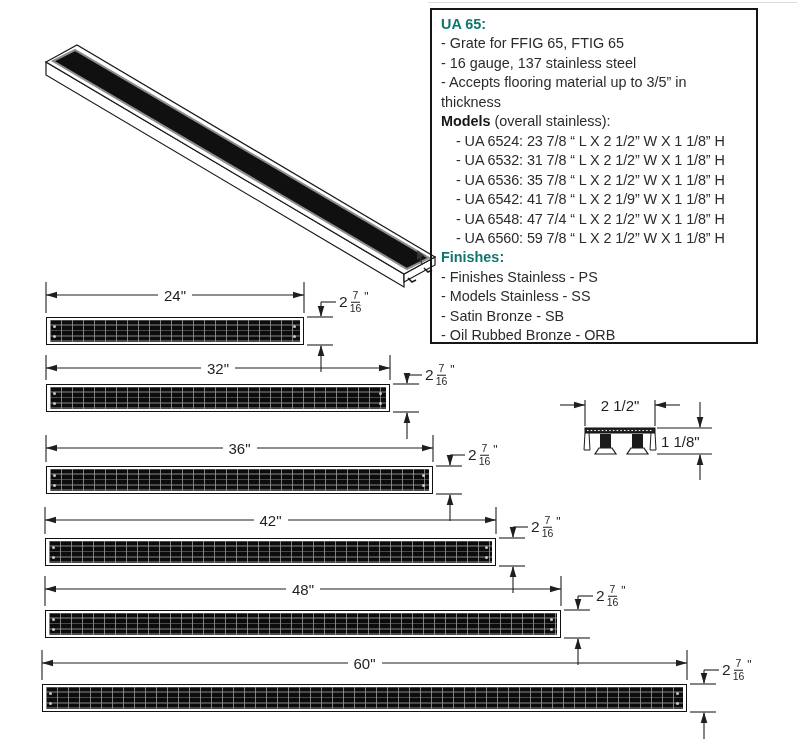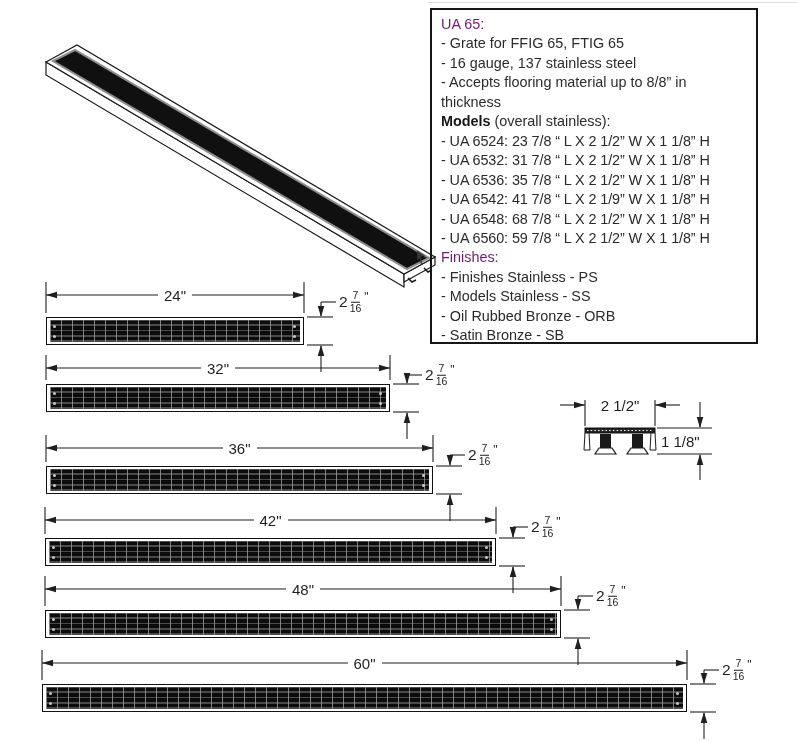--- a/index.html
+++ b/index.html
@@ -6,22 +6,22 @@
   body{width:797px;height:741px;overflow:hidden;font-family:"Liberation Sans",sans-serif;color:#232323;}
   #stage{position:relative;width:797px;height:741px;background:#ffffff;}
   svg{position:absolute;overflow:visible;}
   .topline{position:absolute;left:428px;top:2px;width:369px;height:1px;background:#dcdcdc;}
 
   
   #panel{position:absolute;left:430px;top:8px;width:328px;height:336px;border:2px solid #161616;
          box-sizing:border-box;padding:5px 9px 4px 9px;font-size:14.4px;line-height:19.45px;color:#2b2b2b;}
   .spec-line{white-space:normal;}
   .spec-line b{font-weight:bold;color:#161616;}
-  .bold{font-weight:normal;color:#701a75;}
-  [data-name="spec-models"] .spec-line{white-space:nowrap;letter-spacing:-0.1px;}
+  .bold{font-weight:bold;color:#0f766e;}
+  [data-name="spec-models"] .spec-line{white-space:nowrap;letter-spacing:-0.1px;margin-left:15px;}
 
   
   .ldim{position:absolute;transform:translate(-50%,-50%);background:#fff;padding:0 6px;
         font-size:15px;color:#1f1f1f;white-space:nowrap;}
   .wdim{position:absolute;transform:translateY(-50%);display:flex;align-items:center;
         font-size:15.5px;color:#1f1f1f;background:#fff;padding:0 2px;}
   .frac{display:inline-flex;flex-direction:column;align-items:center;font-size:10.5px;
         line-height:1.12;margin:0 1px;}
   .frac .num{border-bottom:1.3px solid #1f1f1f;padding:0 1.5px;}
   .frac .den{padding:0 1px;}
@@ -258,34 +258,34 @@
   </svg>
 
   <span class="csdim" style="left:620px;top:405px;transform:translate(-50%,-50%);" data-name="cross-section-width-label">2 1/2"</span>
   <span class="csdim" style="left:661px;top:441px;transform:translateY(-50%);" data-name="cross-section-height-label">1 1/8"</span>
 
   <div id="panel" data-name="spec-panel">
     <div class="spec-line bold" data-name="spec-title">UA 65:</div>
     <div data-name="spec-features">
         <div class="spec-line" data-name="spec-line">- Grate for FFIG 65, FTIG 65</div>
         <div class="spec-line" data-name="spec-line">- 16 gauge, 137 stainless steel</div>
-        <div class="spec-line" data-name="spec-line">- Accepts flooring material up to 8/8” in thickness</div>
+        <div class="spec-line" data-name="spec-line">- Accepts flooring material up to 3/5” in thickness</div>
       </div>
     <div class="spec-line" data-name="spec-models-heading"><b data-name="models-label">Models</b><span data-name="models-suffix"> (overall stainless):</span></div>
     <div data-name="spec-models">
         <div class="spec-line" data-name="spec-line">- UA 6524: 23 7/8 “ L X 2 1/2” W X 1 1/8” H</div>
         <div class="spec-line" data-name="spec-line">- UA 6532: 31 7/8 “ L X 2 1/2” W X 1 1/8” H</div>
         <div class="spec-line" data-name="spec-line">- UA 6536: 35 7/8 “ L X 2 1/2” W X 1 1/8” H</div>
         <div class="spec-line" data-name="spec-line">- UA 6542: 41 7/8 “ L X 2 1/9” W X 1 1/8” H</div>
-        <div class="spec-line" data-name="spec-line">- UA 6548: 68 7/8 “ L X 2 1/2” W X 1 1/8” H</div>
+        <div class="spec-line" data-name="spec-line">- UA 6548: 47 7/4 “ L X 2 1/2” W X 1 1/8” H</div>
         <div class="spec-line" data-name="spec-line">- UA 6560: 59 7/8 “ L X 2 1/2” W X 1 1/8” H</div>
       </div>
     <div class="spec-line bold" data-name="spec-finishes-heading">Finishes:</div>
     <div data-name="spec-finishes">
         <div class="spec-line" data-name="spec-line">- Finishes Stainless - PS</div>
         <div class="spec-line" data-name="spec-line">- Models Stainless - SS</div>
+        <div class="spec-line" data-name="spec-line">- Satin Bronze - SB</div>
         <div class="spec-line" data-name="spec-line">- Oil Rubbed Bronze - ORB</div>
-        <div class="spec-line" data-name="spec-line">- Satin Bronze - SB</div>
       </div>
   </div>
 
   <div class="cursor-artifact" data-name="cursor-artifact"></div>
 </div>
 
 </body></html>

